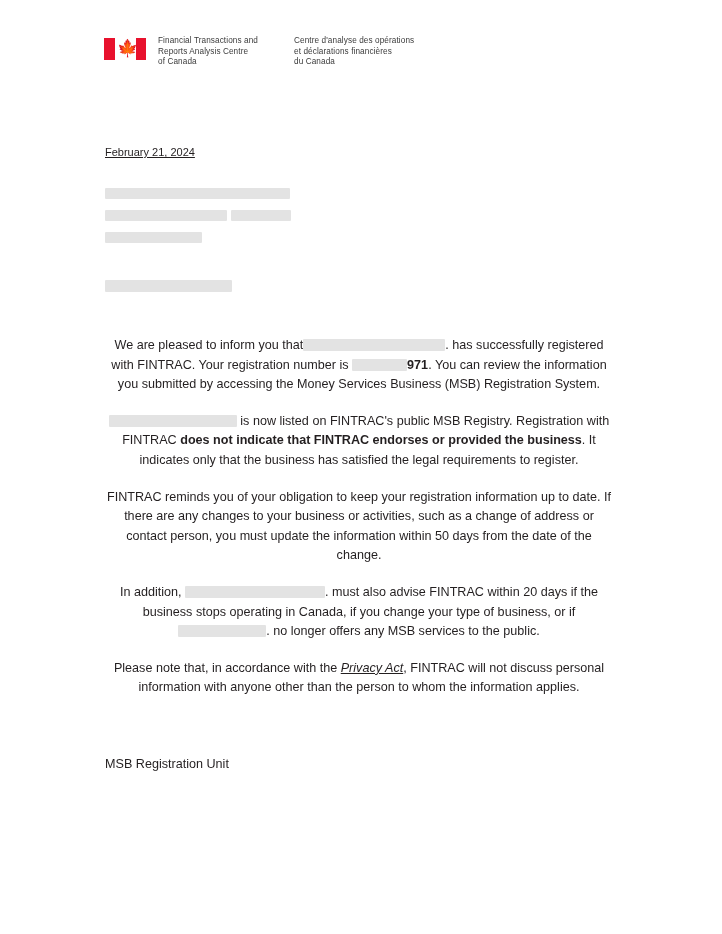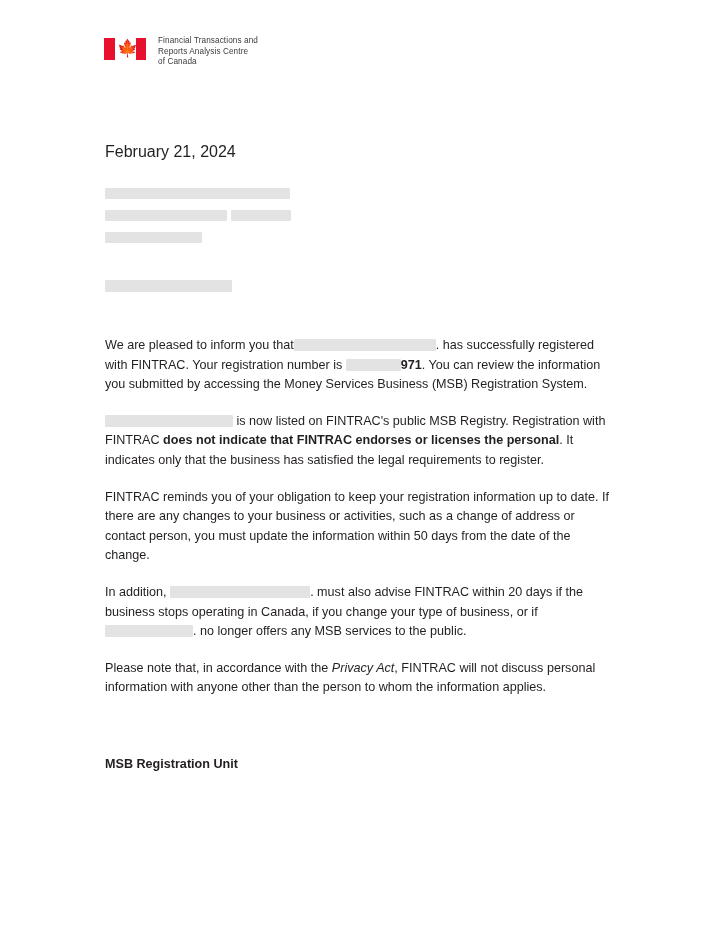--- a/index.html
+++ b/index.html
@@ -73,22 +73,23 @@
   .wordmark .col + .col {
     margin-left: 14px;
   }
   .wordmark .ln { display: block; white-space: nowrap; }
 
   
   .date {
     position: absolute;
     left: 105px;
     top: 144px;
-    font-size: 16px;
+    font-size: 11px;
     line-height: 16px;
+    text-decoration: underline;
   }
 
   .address {
     position: absolute;
     left: 105px;
     top: 188px;
     width: 230px;
   }
   .redact {
     display: inline-block;
@@ -99,36 +100,36 @@
   .addr-line { height: 11px; margin-bottom: 7px; }
   .addr-gap { height: 13px; }
 
   .content {
     position: absolute;
     left: 105px;
     top: 336px;
     width: 508px;
     font-size: 12.6px;
     line-height: 19.6px;
-    text-align: left;
+    text-align: center;
   }
   .content p {
     margin: 0 0 17px 0;
   }
   .content b { font-weight: bold; }
-  .content i { font-style: italic; }
+  .content i { font-style: italic; text-decoration: underline; }
 
   .sig {
     position: absolute;
     left: 105px;
     top: 755px;
     font-size: 12.6px;
     line-height: 19.6px;
   }
-  .sig div { white-space: nowrap; font-weight: bold; }
+  .sig div { white-space: nowrap; }
 
   .inline-redact {
     display: inline-block;
     background: #e3e3e3;
     height: 12px;
     border-radius: 1px;
     position: relative;
     top: 2px;
   }
 </style>
@@ -142,40 +143,45 @@
       <div class="bar-left"></div>
       <div class="bar-right"></div>
       <div class="leaf">🍁</div>
     </div>
     <div class="wordmark">
       <div class="col">
         <span class="ln">Financial Transactions and</span>
         <span class="ln">Reports Analysis Centre</span>
         <span class="ln">of Canada</span>
       </div>
+      <div class="col">
+        <span class="ln">Centre d'analyse des opérations</span>
+        <span class="ln">et déclarations financières</span>
+        <span class="ln">du Canada</span>
+      </div>
     </div>
   </div>
 
   <div class="date">February 21, 2024</div>
 
   <div class="address">
     <div class="redact addr-line" style="width:185px;"></div>
     <div class="redact addr-line" style="width:122px;"></div>
     <div class="redact addr-line" style="width:60px; margin-bottom:7px;"></div>
     <div class="redact addr-line" style="width:97px;"></div>
     <div class="addr-gap"></div>
     <div class="addr-gap"></div>
     <div class="redact addr-line" style="width:127px; height:12px;"></div>
   </div>
 
   <div class="content">
 
     <p><span>We are pleased to inform you that</span><span class="inline-redact" style="width:142px;"></span><span>. has successfully registered with FINTRAC. Your registration number is</span> <span class="inline-redact" style="width:55px;"></span><b>971</b><span>. You can review the information you submitted by accessing the Money Services Business (MSB) Registration System.</span></p>
 
-    <p><span class="inline-redact" style="width:128px;"></span> <span>is now listed on FINTRAC's public MSB Registry. Registration with FINTRAC</span> <b>does not indicate that FINTRAC endorses or licenses the personal</b><span>. It indicates only that the business has satisfied the legal requirements to register.</span></p>
+    <p><span class="inline-redact" style="width:128px;"></span> <span>is now listed on FINTRAC's public MSB Registry. Registration with FINTRAC</span> <b>does not indicate that FINTRAC endorses or provided the business</b><span>. It indicates only that the business has satisfied the legal requirements to register.</span></p>
 
 
     <p>FINTRAC reminds you of your obligation to keep your registration information up to date. If there are any changes to your business or activities, such as a change of address or contact person, you must update the information within 50 days from the date of the change.</p>
 
     <p><span>In addition,</span> <span class="inline-redact" style="width:140px;"></span><span>. must also advise FINTRAC within 20 days if the business stops operating in Canada, if you change your type of business, or if</span> <span class="inline-redact" style="width:88px;"></span><span>. no longer offers any MSB services to the public.</span></p>
 
 
     <p><span>Please note that, in accordance with the</span> <i>Privacy Act</i><span>, FINTRAC will not discuss personal information with anyone other than the person to whom the information applies.</span></p>
 
   </div>

